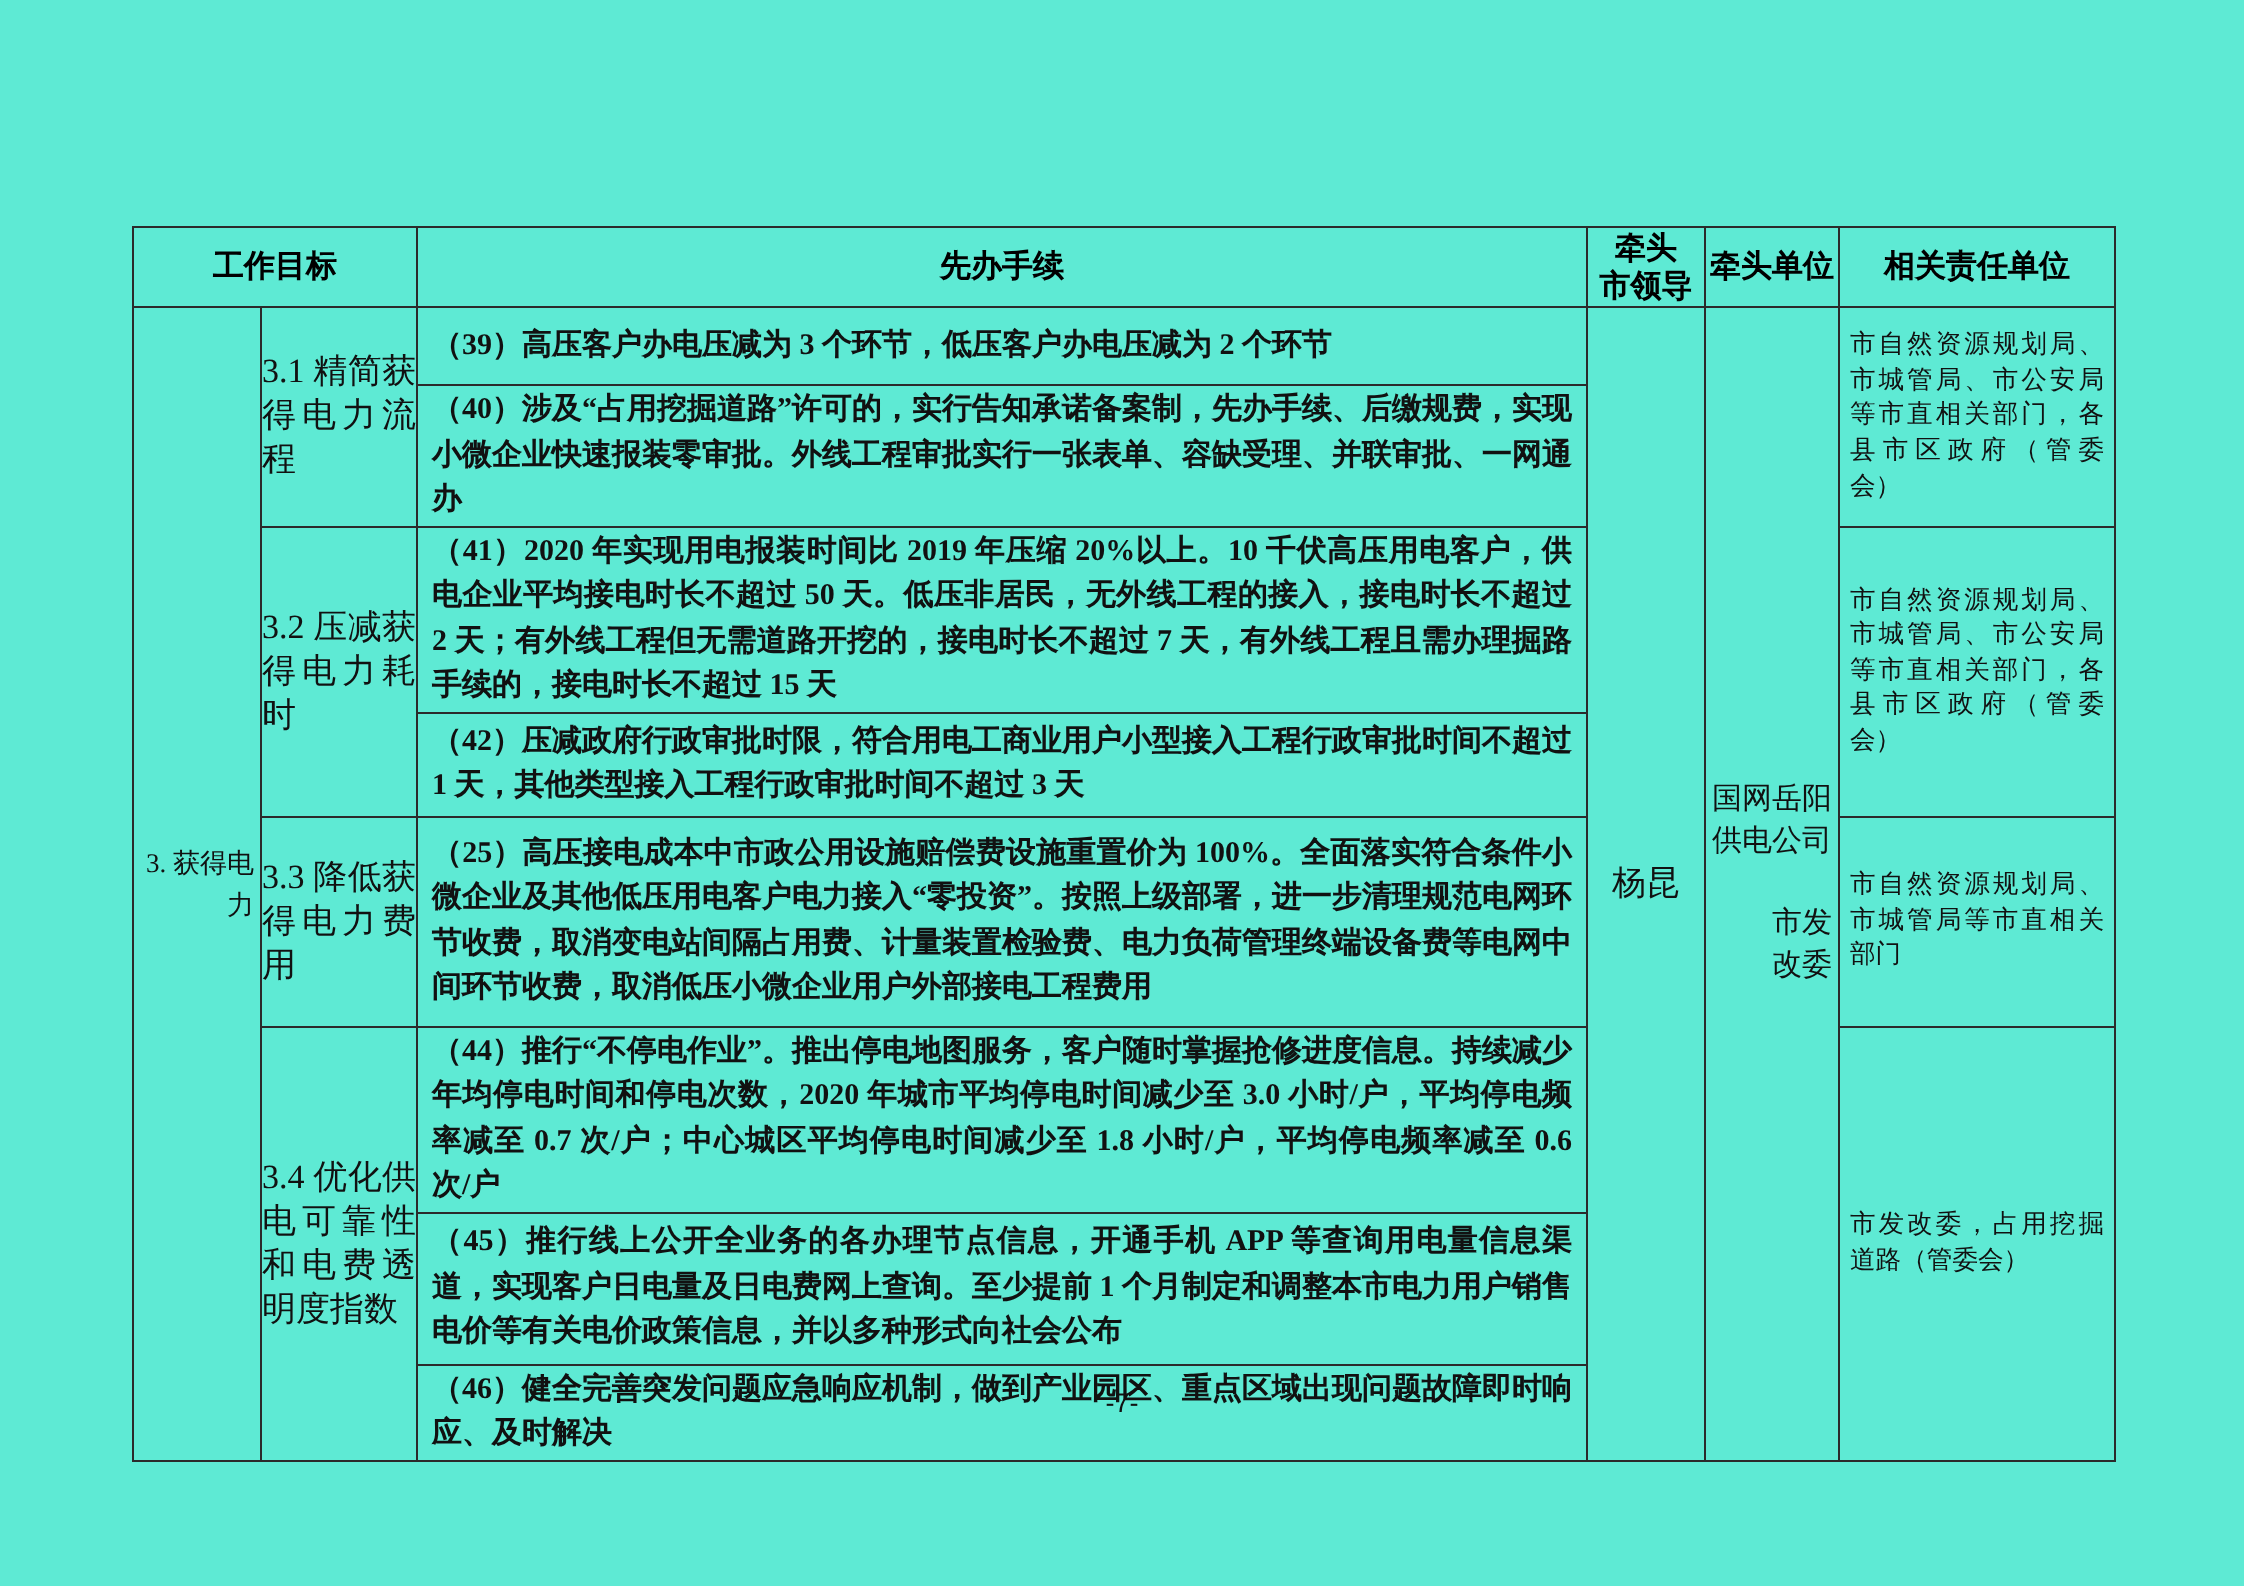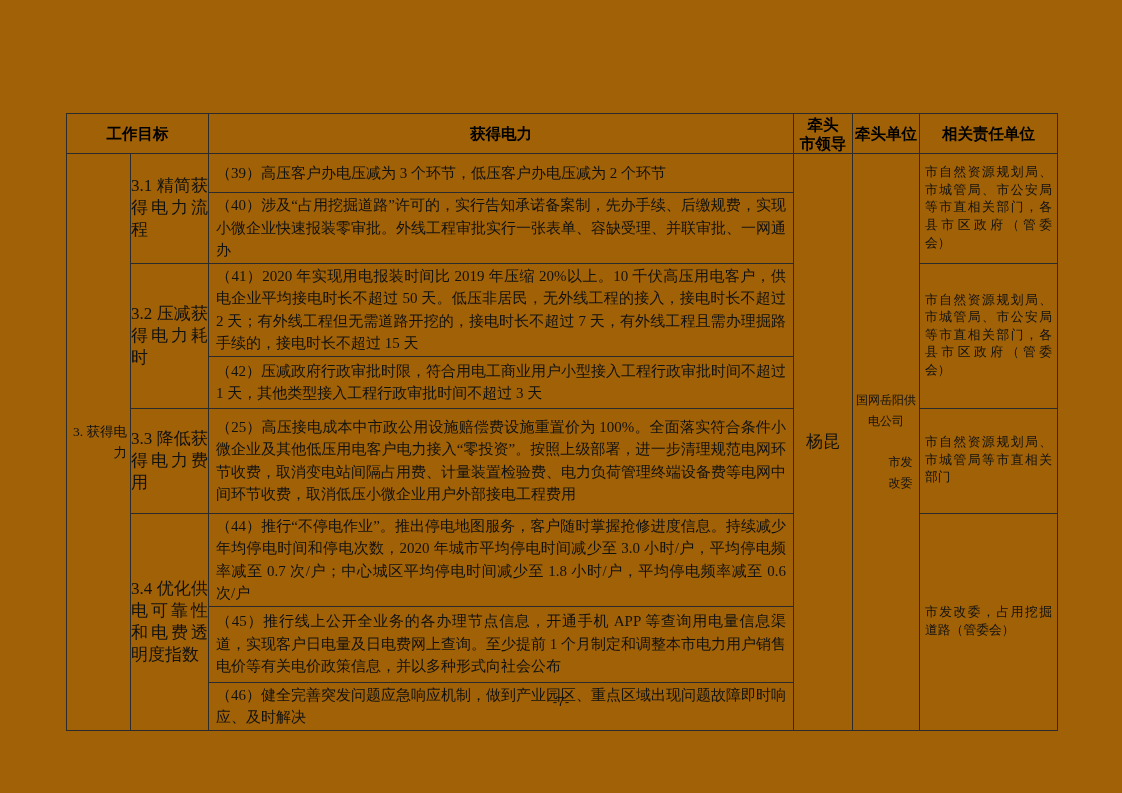--- a/index.html
+++ b/index.html
@@ -1,19 +1,19 @@
 <!DOCTYPE html>
 <html><head>
 <meta charset="utf-8">
 <style>
   html,body{margin:0;padding:0;background:#ffffff;}
   .sheet{
     position:relative;
     width:1122px;height:793px;
-    background:#a16207;
+    background:#5eead4;
     font-family:"Liberation Serif","DejaVu Serif",serif;
     color:#111111;
     overflow:hidden;
   }
   table.doc{
     position:absolute;left:66px;top:113px;
     width:991px;
     border-collapse:collapse;
     table-layout:fixed;
   }
@@ -36,27 +36,28 @@
     text-align:right;padding:2px 3px;
   }
   .goal{
     font-size:17px;line-height:22px;
     text-align:justify;padding:2px 0;
   }
   .measure{
     font-size:15px;line-height:22.5px;
     text-align:justify;text-justify:inter-ideograph;
     padding:1px 7px;
+    font-weight:bold;
   }
   .leader{
     font-size:17px;text-align:center;padding:0 2px;
   }
   .unit{
-    font-size:12px;line-height:21px;
-    text-align:center;padding:2px 3px;
+    font-size:15px;line-height:21px;
+    text-align:right;padding:2px 3px;
   }
   .unit .unit-line2{margin-top:20px;margin-left:29px;}
   .resp{
     font-size:12.8px;line-height:17.6px;
     text-align:justify;text-justify:inter-ideograph;
     padding:2px 5px;
   }
   
   tr.hrow{height:40px;}
   tr.r39{height:39px;}
@@ -85,21 +86,21 @@
       <col style="width:78px">
       <col style="width:585px">
       <col style="width:59px">
       <col style="width:67px">
       <col style="width:138px">
     </colgroup>
 
     <tbody>
         <tr class="hrow">
       <th colspan="2">工作目标</th>
-      <th>获得电力</th>
+      <th>先办手续</th>
       <th>
             <span style="display:block">牵头</span>
             <span style="display:block">市领导</span>
           </th>
       <th>牵头单位</th>
       <th>相关责任单位</th>
     </tr>
 
     <tr class="r39">
       <td class="cat" rowspan="8">3. 获得电力</td>

